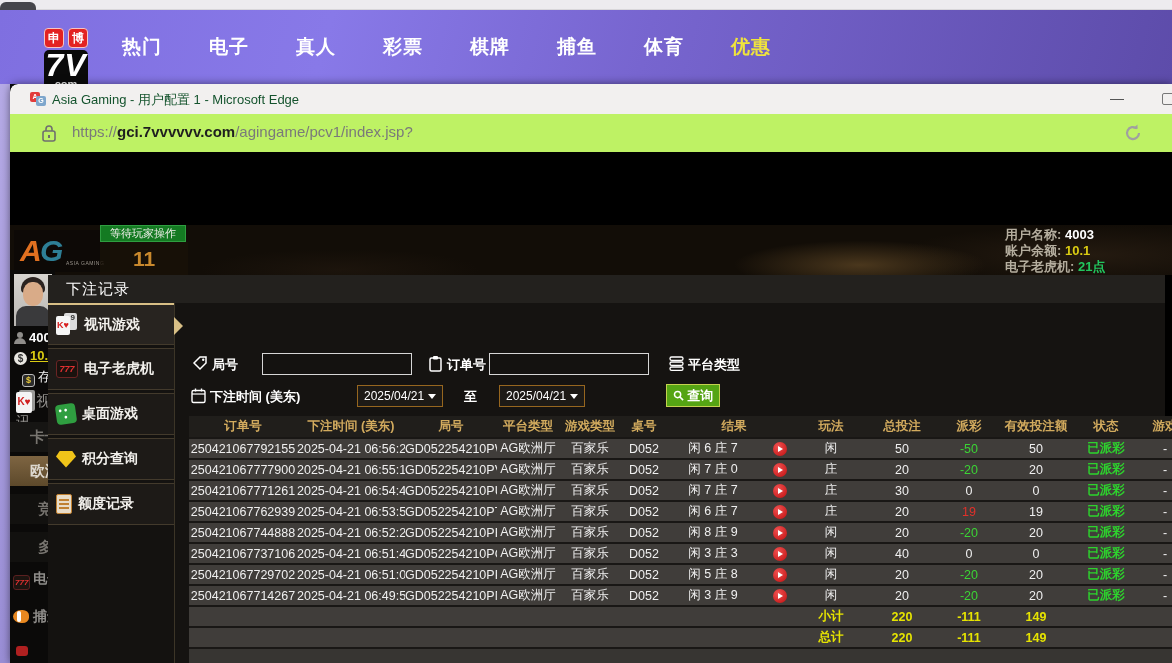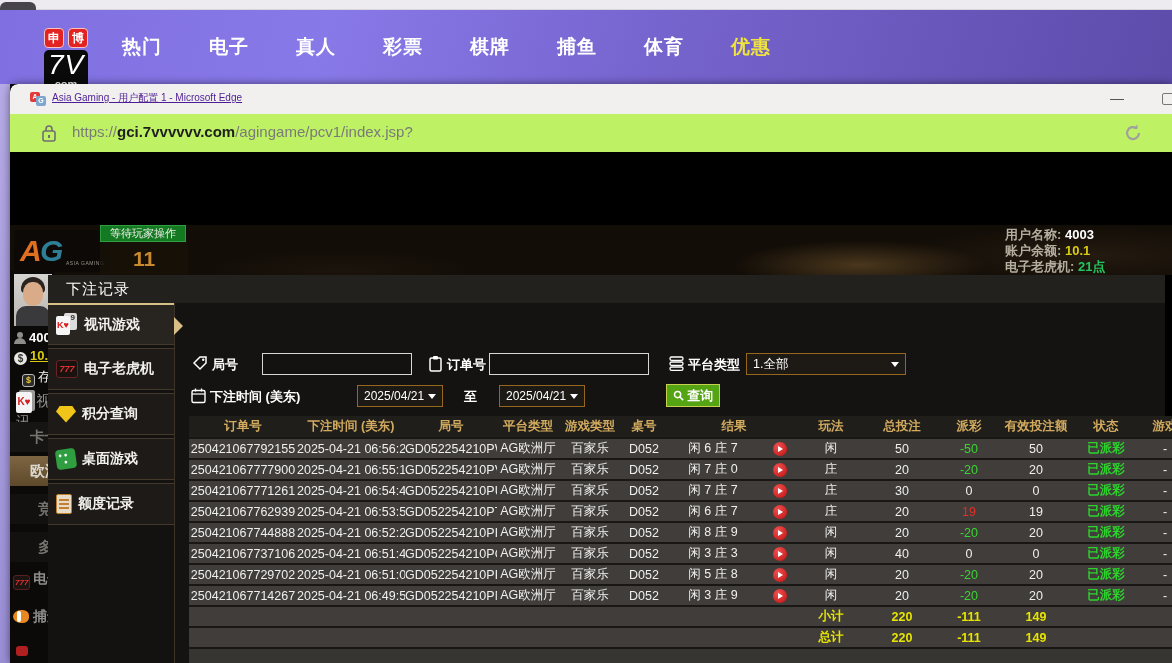--- a/index.html
+++ b/index.html
@@ -14,30 +14,30 @@
   .purple-nav{position:absolute;left:0;top:10px;width:1172px;height:74px;
     background:linear-gradient(105deg,#7f6fe0 0%,#8879e8 28%,#7765cf 55%,#5d4caa 100%);}
   .purple-nav .menu{position:absolute;left:122px;top:0;height:74px;display:flex;align-items:center;gap:47px;}
   .purple-nav .menu .nav-item{color:#fff;font-size:19px;font-weight:bold;letter-spacing:1px;cursor:pointer;}
   .purple-nav .menu .nav-item.hl{color:#f0e43c;}
   .site-logo{position:absolute;left:44px;top:18px;width:46px;height:66px;}
   .site-logo .badges{display:flex;gap:4px;margin-bottom:2px;}
   .site-logo .badge{width:20px;height:20px;background:#e32222;border:1px solid #f5c5c5;border-radius:4px;color:#fff;
     font-size:12px;font-weight:bold;display:flex;align-items:center;justify-content:center;}
   .site-logo .seven-v{width:44px;height:30px;background:#0a0a0a;border-radius:5px 5px 0 0;color:#fff;
-    font-size:28px;font-weight:normal;font-style:italic;text-align:center;line-height:30px;letter-spacing:1px;}
+    font-size:32px;font-weight:bold;font-style:italic;text-align:center;line-height:30px;letter-spacing:1px;}
   .site-logo .seven-v-sub{width:44px;background:#0a0a0a;color:#fff;font-size:11px;font-weight:bold;text-align:center;height:10px;line-height:8px;}
 
   
   .edge-window{position:absolute;left:10px;top:84px;width:1162px;height:579px;background:#000;border-radius:8px 0 0 0;overflow:hidden;box-shadow:0 0 8px rgba(0,0,0,.5);}
   .title-bar{position:relative;height:30px;background:#f2f0ef;border-radius:8px 0 0 0;}
   .title-bar .fav{position:absolute;left:20px;top:8px;width:16px;height:15px;}
   .fav .fa{position:absolute;left:0;top:0;width:10px;height:10px;background:#e23b3b;border-radius:2px;color:#fff;font-size:7px;font-weight:bold;text-align:center;line-height:10px;}
   .fav .fg{position:absolute;left:6px;top:4px;width:10px;height:10px;background:#7ea6cc;border-radius:2px;color:#fff;font-size:7px;font-weight:bold;text-align:center;line-height:10px;}
-  .title-bar .t-text{position:absolute;left:42px;top:7px;font-size:10px;color:#4c1d95;text-decoration:underline;}
+  .title-bar .t-text{position:absolute;left:42px;top:7px;font-size:13px;color:#14532d;}
   .win-min{position:absolute;right:40px;top:0;width:30px;height:30px;color:#555;font-size:14px;text-align:center;line-height:28px;cursor:pointer;}
   .win-max{position:absolute;right:-8px;top:9px;width:18px;height:12px;border:1px solid #777;border-radius:2px;background:#f2f0ef;}
   .url-bar{position:relative;height:56px;background:#bef264;border-bottom:1px solid #6d28d9;}
   .url-text{position:absolute;left:62px;top:9px;font-size:15px;color:#7a7a7a;}
   .url-text b{color:#1f1f1f;font-weight:bold;}
   .lock-icon{position:absolute;left:30px;top:9px;width:18px;height:20px;}
   .refresh-icon{position:absolute;right:28px;top:8px;width:22px;height:22px;}
 
   
   .page{position:absolute;left:0;top:68px;width:1162px;height:511px;background:#000;overflow:hidden;}
@@ -241,26 +241,26 @@
                 <span class="c1">K♥</span>
                 <span class="c2">9</span>
               </span>
             <span>视讯游戏</span>
           </div>
           <div class="m-item">
             <span class="ic-slot">777</span>
             <span>电子老虎机</span>
           </div>
           <div class="m-item">
+            <span class="ic-tablegame"></span>
+            <span>桌面游戏</span>
+          </div>
+          <div class="m-item">
             <span class="ic-diamond"></span>
             <span>积分查询</span>
-          </div>
-          <div class="m-item">
-            <span class="ic-tablegame"></span>
-            <span>桌面游戏</span>
           </div>
           <div class="m-item">
             <span class="ic-doc"></span>
             <span>额度记录</span>
           </div>
         </div>
 
         <div class="modal-content">
 
           <svg class="f-ico" style="left:16px;top:12px;" viewBox="0 0 17 17">
@@ -274,23 +274,20 @@
               <rect x="6" y="1" width="5" height="3.5" rx="1" fill="#fff"></rect>
           </svg>
           <span class="flt-label" style="left:271px;top:13px;">订单号</span>
           <input class="flt-input" style="left: 313px; top: 10px; width: 160px;" value="">
           <svg class="f-ico" style="left:492px;top:12px;" viewBox="0 0 17 17">
             <rect x="2" y="2" width="13" height="3.4" rx="1.6" fill="none" stroke="#fff" stroke-width="1.3"></rect>
             <rect x="2" y="7" width="13" height="3.4" rx="1.6" fill="none" stroke="#fff" stroke-width="1.3"></rect>
             <rect x="2" y="12" width="13" height="3.4" rx="1.6" fill="none" stroke="#fff" stroke-width="1.3"></rect>
           </svg>
           <span class="flt-label" style="left:512px;top:13px;">平台类型</span>
-          <div class="flt-select" style="left:570px;top:10px;width:160px;">
-            <span>1.全部</span><span class="arr"></span>
-          </div>
 
           <svg class="f-ico" style="left:14px;top:44px;" viewBox="0 0 17 17">
             <rect x="2" y="3.5" width="13" height="12" rx="1.5" fill="none" stroke="#fff" stroke-width="1.4"></rect>
             <line x1="2" y1="7" x2="15" y2="7" stroke="#fff" stroke-width="1.2"></line>
             <line x1="5.5" y1="1.5" x2="5.5" y2="4.5" stroke="#fff" stroke-width="1.4"></line>
             <line x1="11.5" y1="1.5" x2="11.5" y2="4.5" stroke="#fff" stroke-width="1.4"></line>
           </svg>
           <span class="flt-label" style="left:34px;top:45px;">下注时间 (美东)</span>
           <div class="flt-select" style="left:181px;top:42px;width:86px;font-size:12px;">
             <span>2025/04/21</span><span class="arr"></span>

